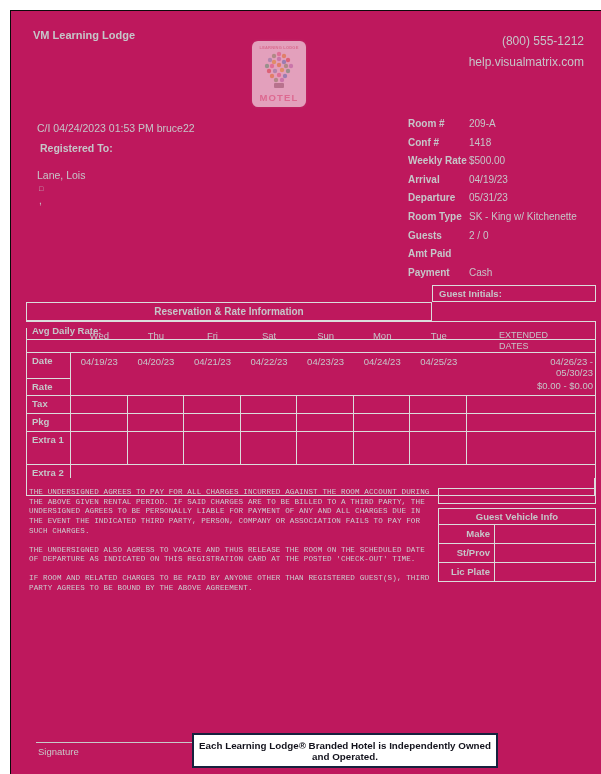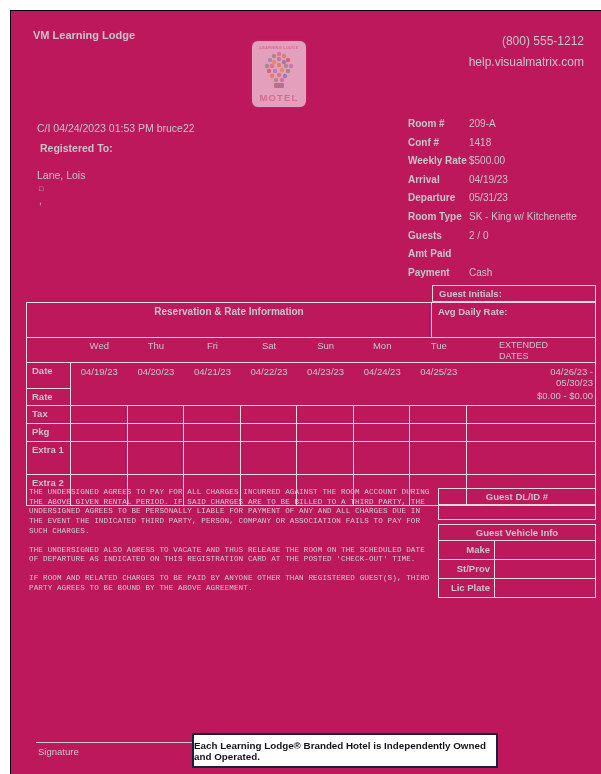--- a/index.html
+++ b/index.html
@@ -28,42 +28,42 @@
   
   .resinfo{left:397px;top:107px;width:190px;}
   .resinfo .row{display:flex;height:18.6px;align-items:flex-start;}
   .resinfo .lbl{width:61px;font-size:10px;font-weight:bold;flex:none;}
   .resinfo .val{font-size:10px;flex:1;}
   
   .ratetable{left:15px;top:274px;width:570px;font-size:9.5px;}
   .gi-row{display:flex;height:17px;}
   .gi-box{margin-left:406px;width:162px;border:1px solid #dcdcdc;font-weight:bold;
           padding-left:6px;line-height:16px;font-size:9.5px;}
-  .head-row{display:flex;height:36px;}
+  .head-row{display:flex;height:26px;flex-direction:column;}
   .t-title{width:404px;border:1px solid #dcdcdc;text-align:center;font-weight:bold;
            font-size:10px;line-height:17px;}
   .t-avg{flex:1;border:1px solid #dcdcdc;border-left:none;font-weight:bold;
          padding-left:6px;line-height:17px;font-size:9.5px;}
   .t-body{border:1px solid #dcdcdc;border-top:none;}
   .days{display:flex;height:24px;border-bottom:1px solid #dcdcdc;}
   .days .spacer{width:44px;flex:none;}
   .day-cell{flex:1;text-align:center;padding-top:2px;}
   .ext-head{width:128px;flex:none;padding-top:2px;}
   .ext-head span{display:block;width:64px;margin:0 auto;text-align:left;font-size:9px;line-height:10.5px;}
   .date-row{display:flex;height:26px;}
   .lbl-cell{width:44px;flex:none;border-right:1px solid #dcdcdc;padding:2px 0 0 5px;box-sizing:border-box;font-weight:bold;}
   .lbl-box{border-bottom:1px solid #dcdcdc;}
   .date-cell{flex:1;text-align:center;padding-top:3px;}
   .ext-date{width:128px;flex:none;text-align:right;padding:3px 2px 0 0;box-sizing:border-box;}
   .ext-date span{display:inline-block;width:78px;line-height:11px;text-align:right;}
   .rate-row{display:flex;height:16px;border-bottom:1px solid #dcdcdc;}
   .rate-row .mid{flex:1;}
   .ext-rate{width:128px;flex:none;text-align:right;padding:1px 2px 0 0;box-sizing:border-box;}
   .c-row{display:flex;border-bottom:1px solid #dcdcdc;}
-  .c-row.last{border-bottom:none;}
+  .c-row.last{border-bottom:none;flex-direction:column;}
   .c-row .cell{flex:1;border-right:1px solid #dcdcdc;}
   .c-row .ext{width:128px;flex:none;border-right:none;}
   .h17{height:17px;} .h32{height:32px;} .h30{height:30px;}
   
   .terms{left:18px;top:477px;width:404px;font-family:"Liberation Mono", monospace;
          font-size:7.6px;line-height:9.7px;color:#cccccf;letter-spacing:.1px;}
   .terms p{margin:0 0 9px 0;}
   
   .idsec{left:427px;top:477px;width:158px;font-size:9.5px;}
   .dl-box{border:1px solid #dcdcdc;}
@@ -74,21 +74,21 @@
   .veh-row{display:flex;height:18px;border-bottom:1px solid #dcdcdc;}
   .veh-row.last{border-bottom:none;}
   .veh-lbl{width:56px;flex:none;text-align:right;padding:3px 4px 0 0;font-weight:bold;
            border-right:1px solid #dcdcdc;box-sizing:border-box;}
   .veh-val{flex:1;}
   
   .sig-line{left:25px;top:731px;width:160px;border-top:1px solid #c9c9c9;}
   .sig-label{left:27px;top:735px;font-size:9.5px;color:#c9c9c9;}
   .footer-box{left:181px;top:722px;width:302px;height:31px;border:2px solid #16213e;
               display:flex;align-items:center;justify-content:center;
-              font-size:9.8px;font-weight:bold;color:#13131d;background:#fff;}
+              font-size:9.8px;font-weight:bold;color:#13131d;text-align:center;background:#fff;}
 </style>
 </head>
 <body>
 
 <div class="page">
 
   <div class="abs hotel-name">VM Learning Lodge</div>
   <div class="abs contact">
     <div>(800) 555-1212</div>
     <div>help.visualmatrix.com</div>
@@ -255,21 +255,20 @@
   </div>
 
   <div class="abs terms">
     <p>THE UNDERSIGNED AGREES TO PAY FOR ALL CHARGES INCURRED AGAINST THE ROOM ACCOUNT DURING THE ABOVE GIVEN RENTAL PERIOD. IF SAID CHARGES ARE TO BE BILLED TO A THIRD PARTY, THE UNDERSIGNED AGREES TO BE PERSONALLY LIABLE FOR PAYMENT OF ANY AND ALL CHARGES DUE IN THE EVENT THE INDICATED THIRD PARTY, PERSON, COMPANY OR ASSOCIATION FAILS TO PAY FOR SUCH CHARGES.</p>
     <p>THE UNDERSIGNED ALSO AGRESS TO VACATE AND THUS RELEASE THE ROOM ON THE SCHEDULED DATE OF DEPARTURE AS INDICATED ON THIS REGISTRATION CARD AT THE POSTED 'CHECK-OUT' TIME.</p>
     <p>IF ROOM AND RELATED CHARGES TO BE PAID BY ANYONE OTHER THAN REGISTERED GUEST(S), THIRD PARTY AGREES TO BE BOUND BY THE ABOVE AGREEMENT.</p>
   </div>
 
   <div class="abs idsec">
     <div class="dl-box">
-      <div class="dl-head">Guest DL/ID #</div>
       <div class="dl-empty"></div>
     </div>
     <div class="veh-box">
       <div class="veh-head">Guest Vehicle Info</div>
       <div class="veh-row">
         <div class="veh-lbl">Make</div>
         <div class="veh-val"></div>
       </div>
       <div class="veh-row">
         <div class="veh-lbl">St/Prov</div>

